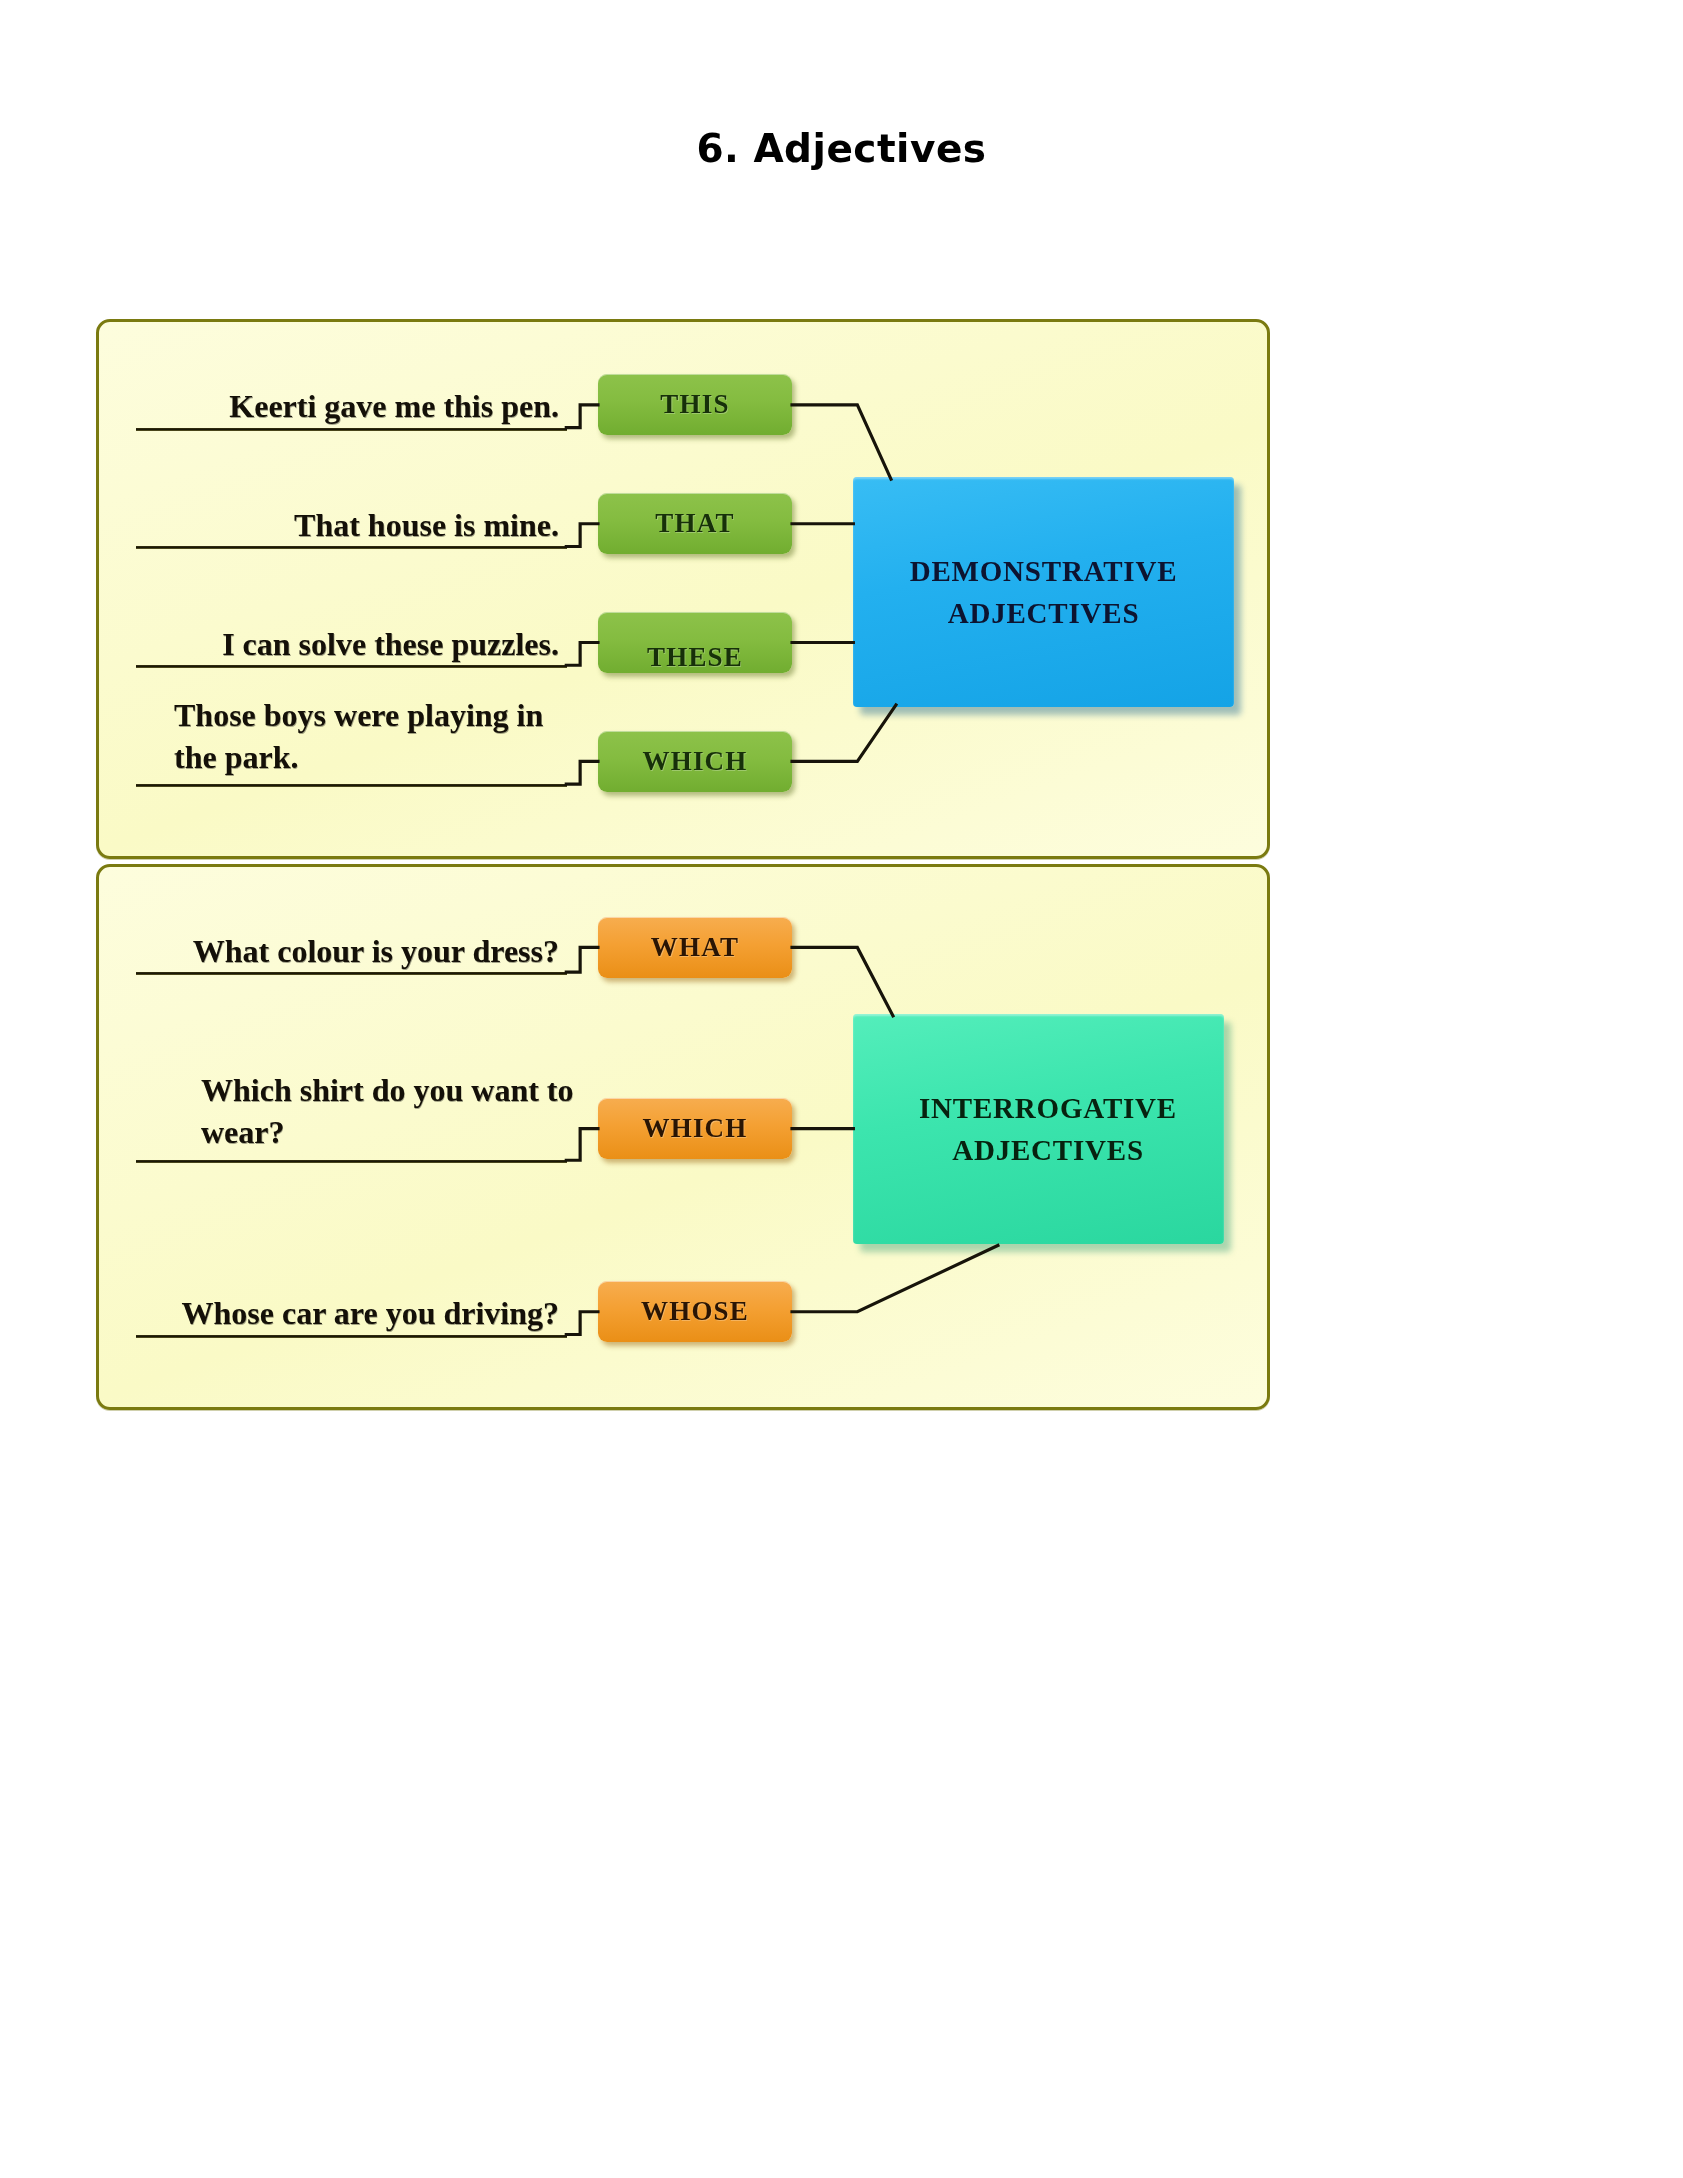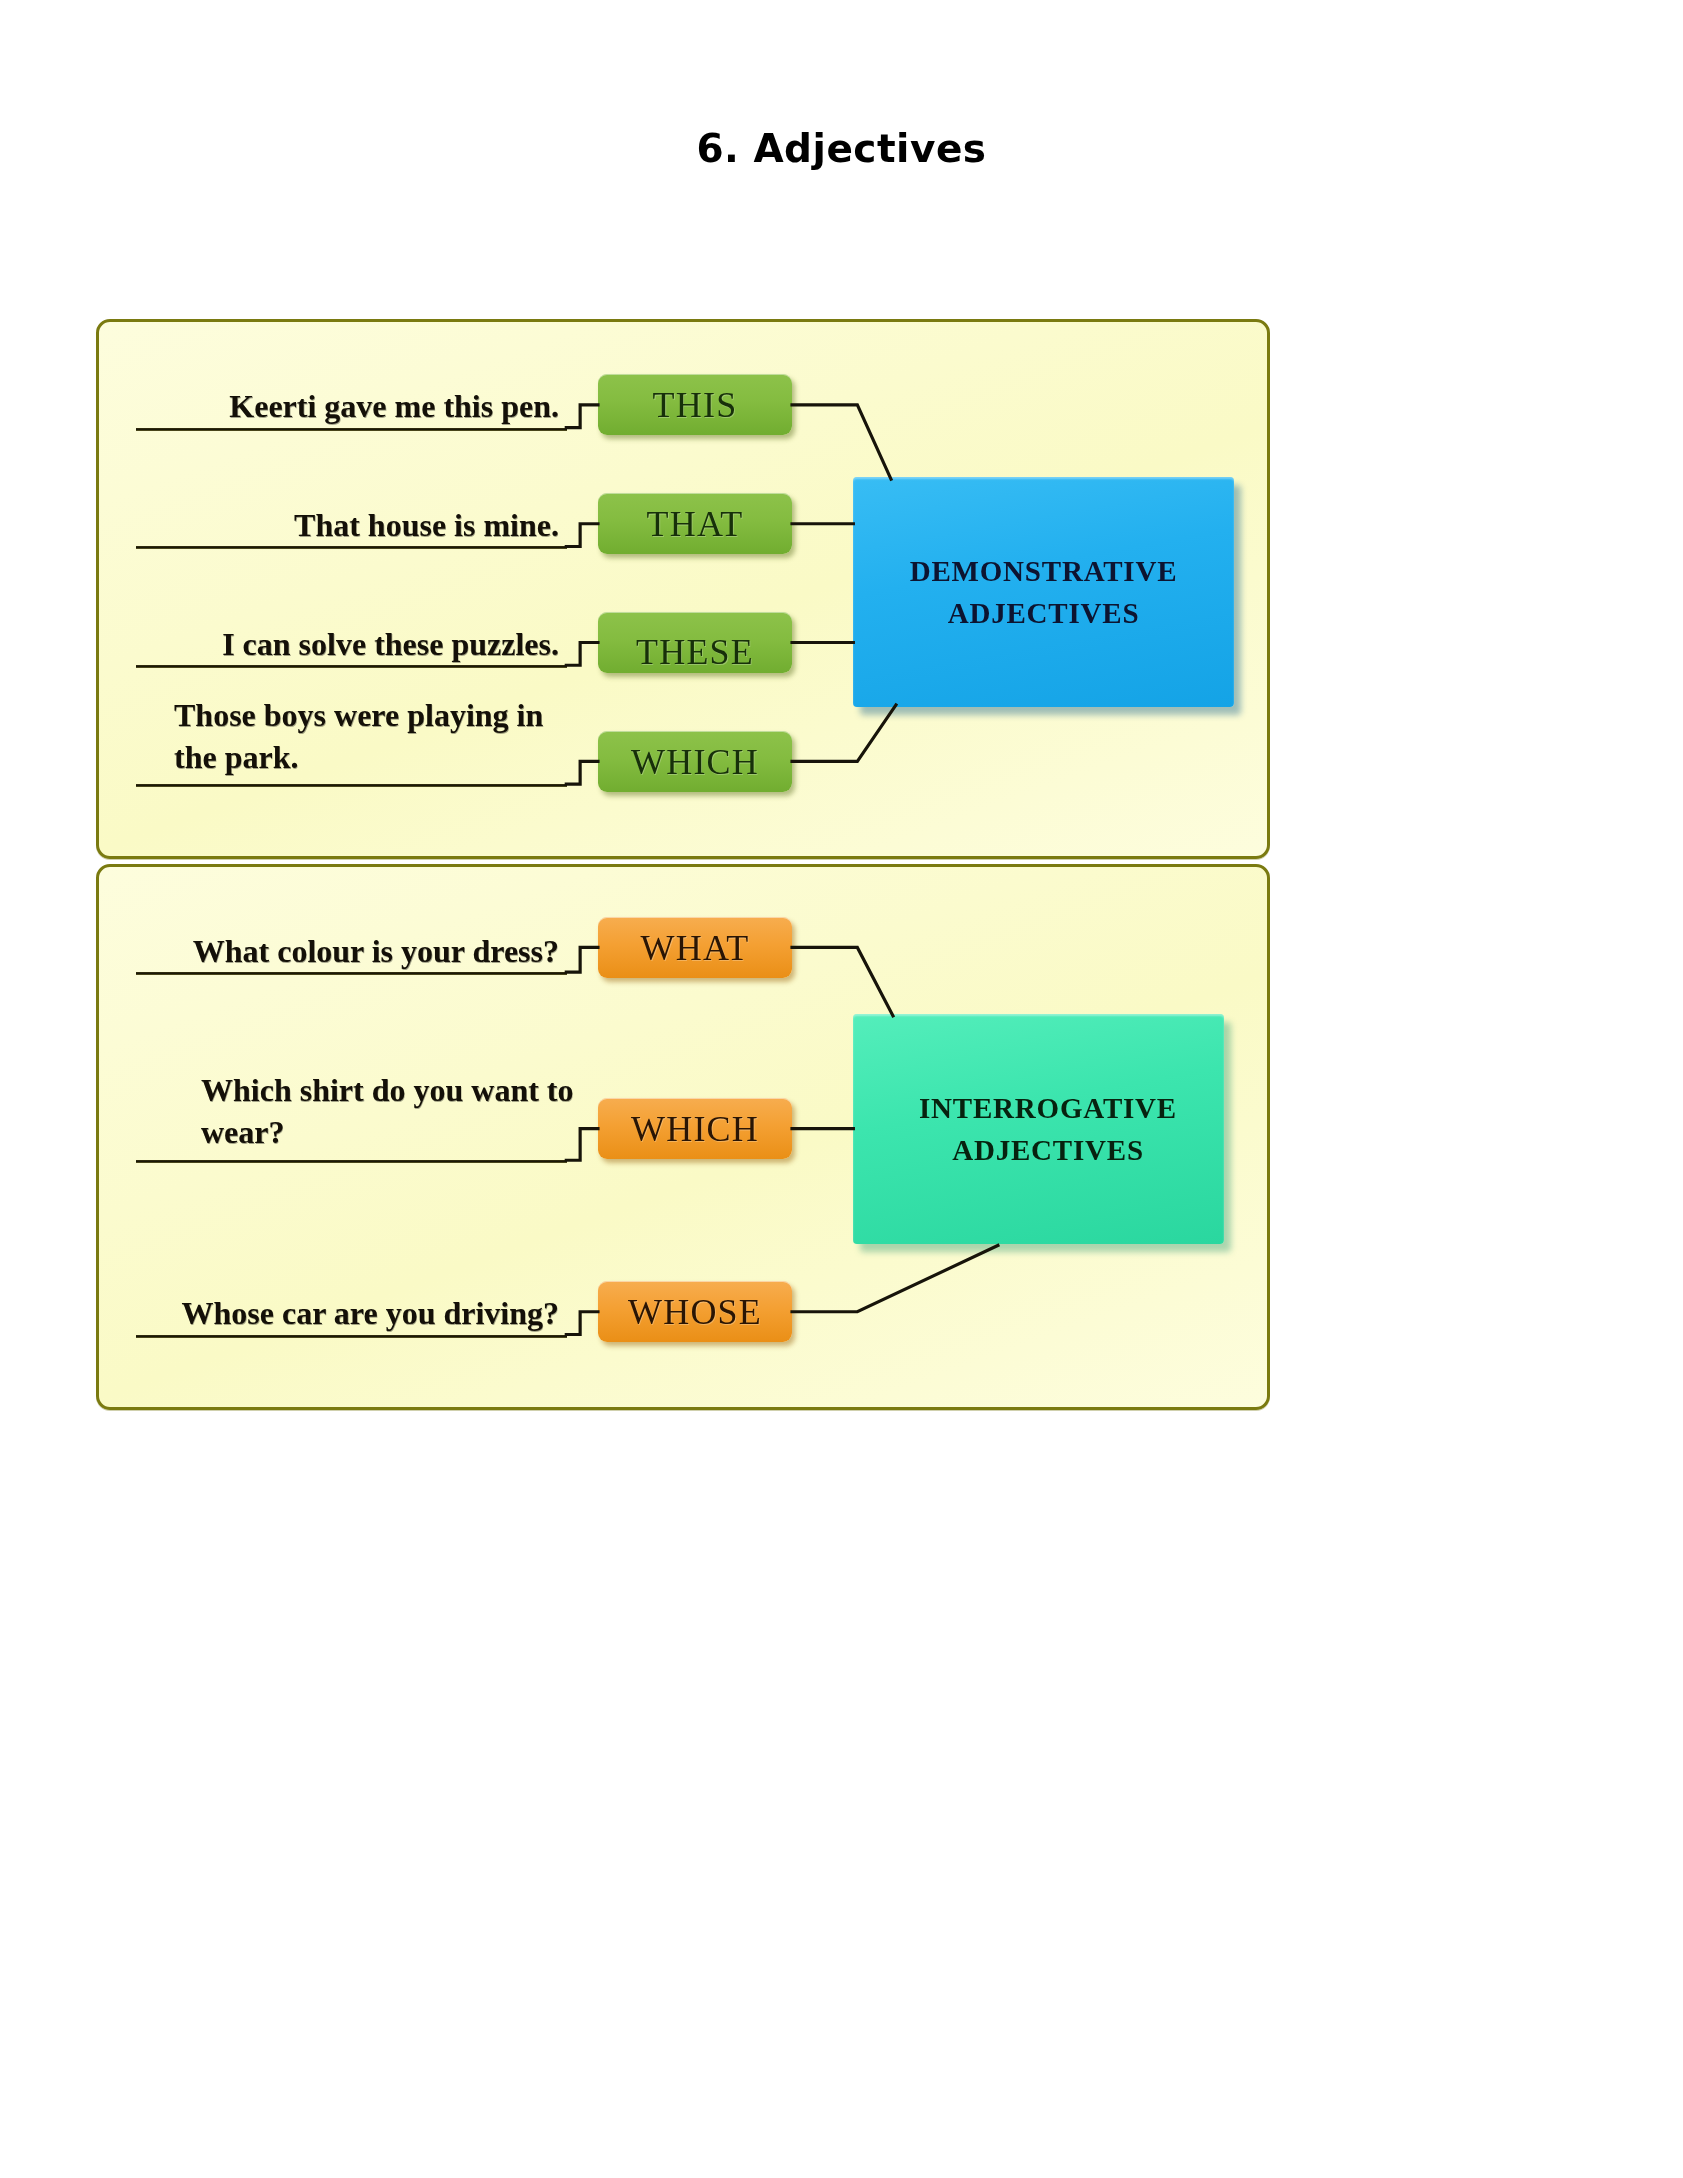--- a/index.html
+++ b/index.html
@@ -83,22 +83,22 @@
 
   
   .chip {
     position: absolute;
     border-radius: 9px;
     box-sizing: border-box;
     display: flex;
     align-items: center;
     justify-content: center;
     font-family: "Liberation Serif", serif;
-    font-weight: normal;
-    font-size: 36px;
+    font-weight: bold;
+    font-size: 27px;
     letter-spacing: 1.2px;
     color: #1b1405;
     text-shadow: 0.8px 0.8px 0 rgba(255,255,255,0.25);
   }
   .chip-green {
     background: linear-gradient(to bottom, #8fc martial 0%, #7ab63a 100%);
     background: linear-gradient(to bottom, #93c council 0%, #76b238 100%);
     background: linear-gradient(180deg, #8dc24a 0%, #84bc40 45%, #71ad30 100%);
     box-shadow: 3px 4px 5px rgba(90,110,30,0.45),
                 inset 0 1px 0 rgba(255,255,255,0.45);

